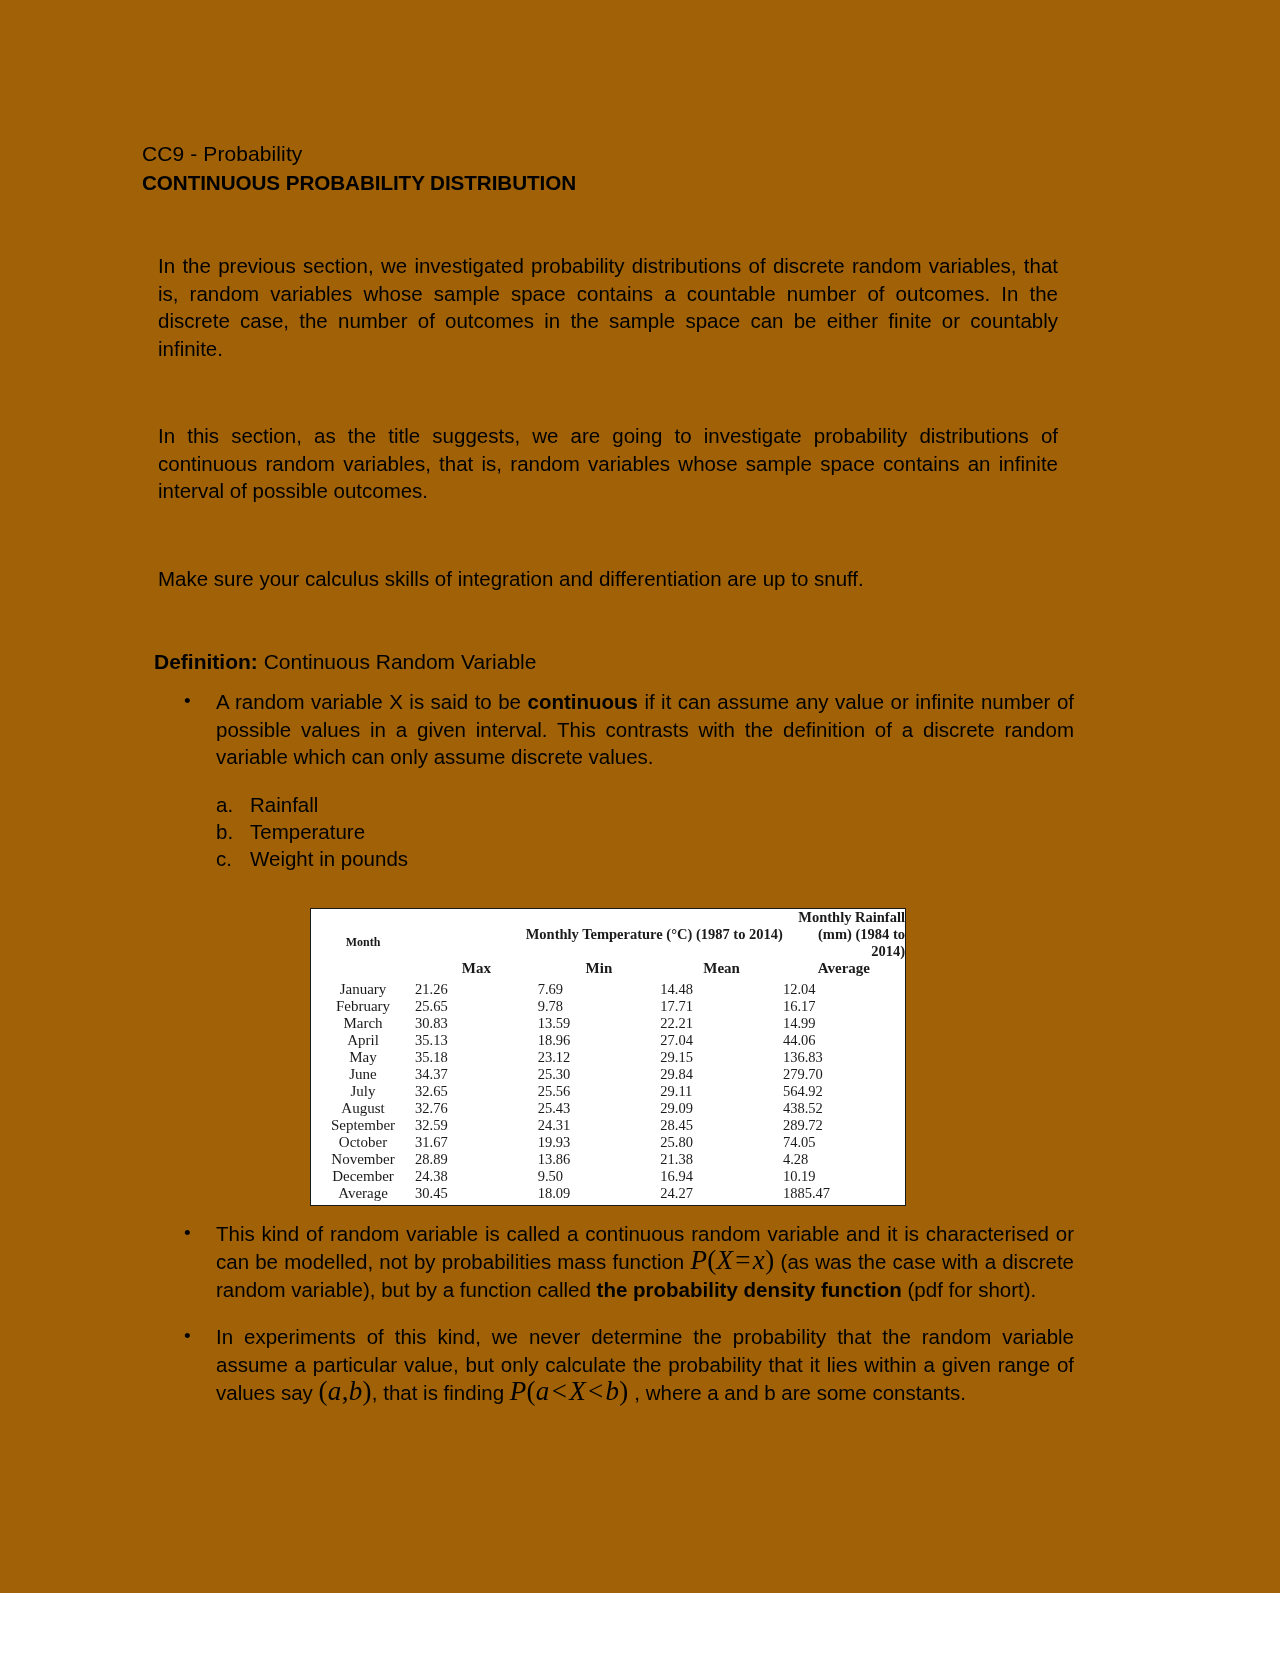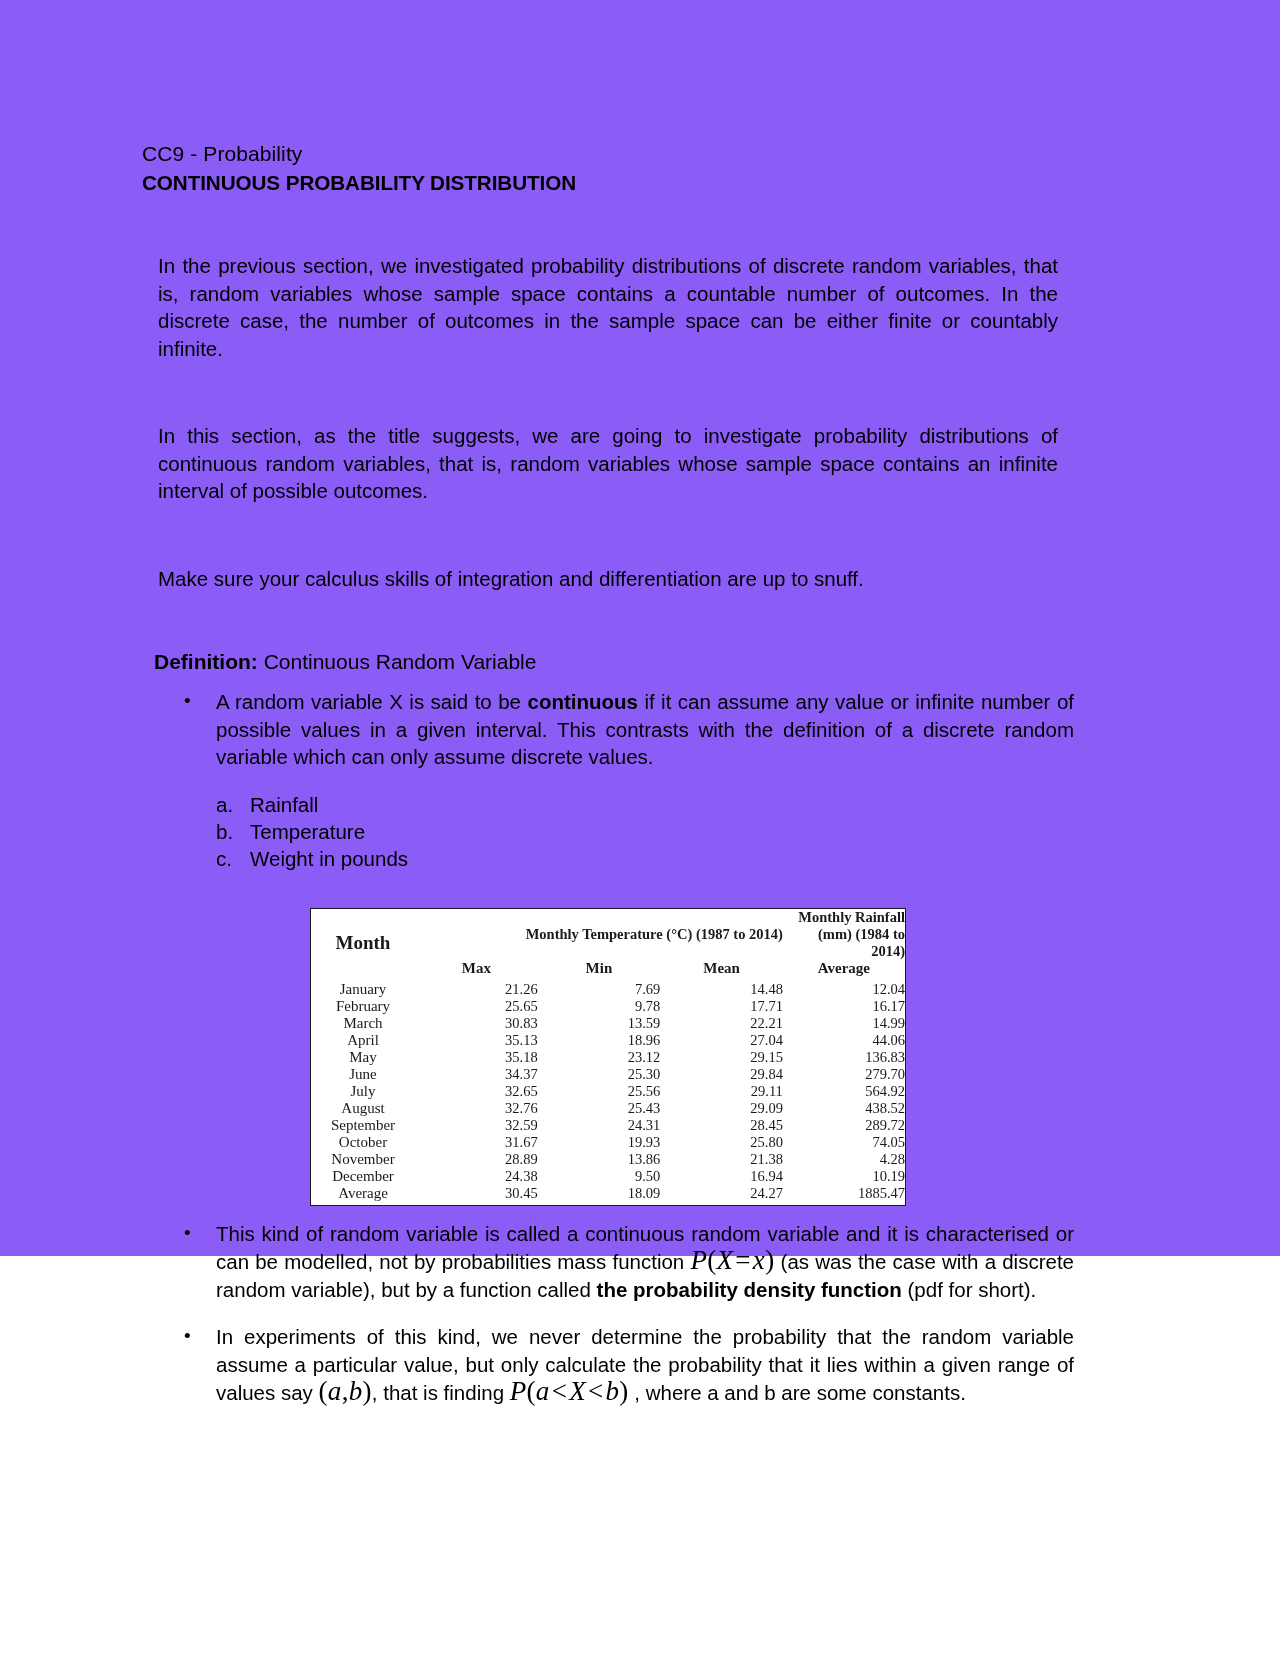--- a/index.html
+++ b/index.html
@@ -12,22 +12,22 @@
     height: 1656px;
     font-family: "Liberation Sans", sans-serif;
     color: #000000;
     position: relative;
     overflow: hidden;
   }
   .page {
     position: absolute;
     left: 0; top: 0;
     width: 1280px;
-    height: 1256px;
-    background: #8b5cf6;
+    height: 1593px;
+    background: #a16207;
   }
   .content {
     position: absolute;
     left: 142px;
     top: 140px;
     width: 932px;
   }
 
   
   .doc-subtitle {
@@ -149,21 +149,21 @@
   }
   table.data-table th,
   table.data-table td {
     padding: 0;
     margin: 0;
     border: none;
   }
   .th-month {
     width: 104px;
     font-weight: 700;
-    font-size: 19px;
+    font-size: 12px;
     text-align: center;
     vertical-align: middle;
     padding-bottom: 4px;
   }
   .th-group {
     font-weight: 700;
     font-size: 14.5px;
     text-align: right;
     padding: 6px 0 3px 0;
     border-bottom: 1px solid #1a1a1a;
@@ -179,21 +179,21 @@
     height: 0;
     padding: 0;
   }
   td.c-month {
     width: 104px;
     text-align: center;
     padding: 0.6px 2px;
     font-size: 15px;
   }
   td.c-num {
-    text-align: right;
+    text-align: left;
     padding: 0.6px 0;
     font-size: 14.5px;
   }
   .col-max { width: 94px; }
   .col-min { width: 94px; }
   .col-mean { width: 96px; }
   .col-avg { width: 208px; }
   tr.first-data td { padding-top: 4px; }
   tr.row-average td { padding-bottom: 3px; }
 </style>

